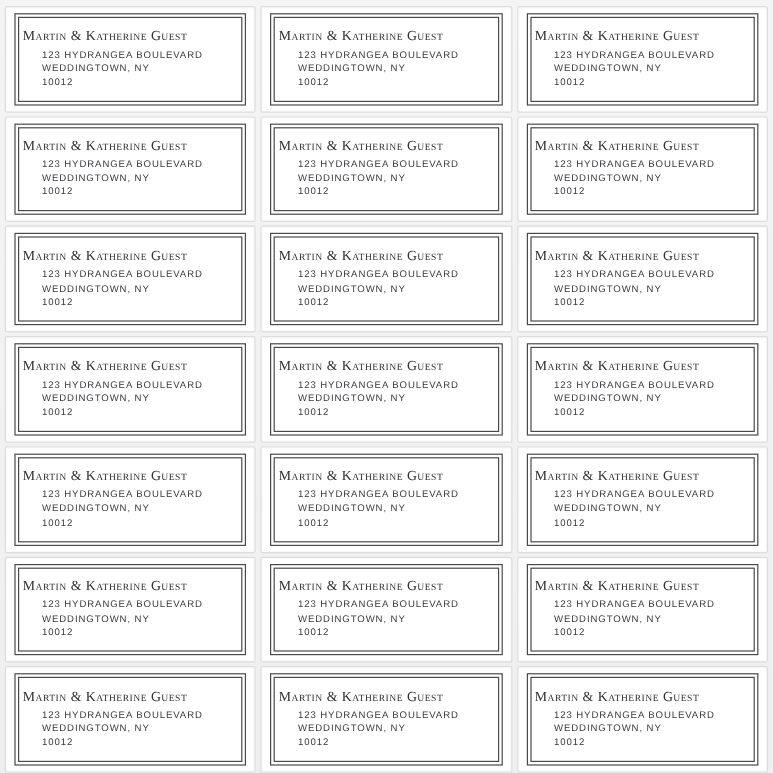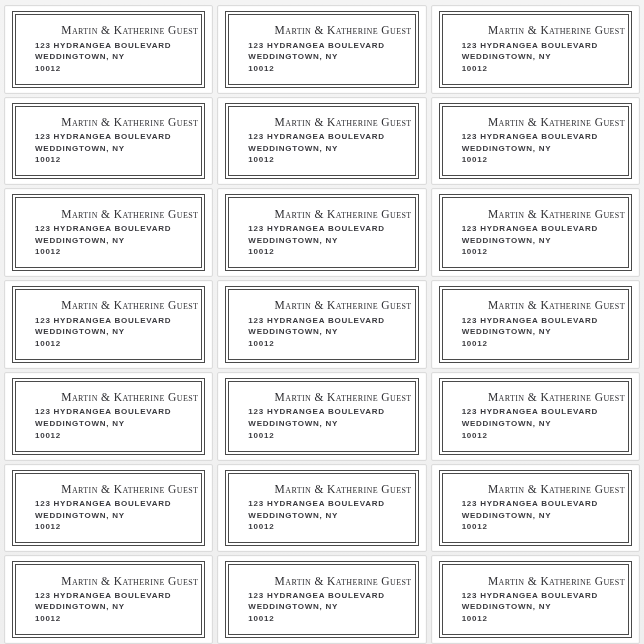--- a/index.html
+++ b/index.html
@@ -70,33 +70,33 @@
     font-variant: small-caps;
     font-size: 11.5px;
     letter-spacing: 0.4px;
     color: #2f2f33;
     line-height: 1.15;
     white-space: nowrap;
   }
   .addr {
     font-family: "Liberation Sans", sans-serif;
     font-size: 8px;
-    font-weight: bold;
+    font-weight: normal;
     letter-spacing: 0.75px;
     color: #3a3a3f;
     line-height: 1.45;
     text-transform: uppercase;
     margin-top: 2px;
   }
   .addr .line2,
   .addr .line3 {
     display: block;
   }
   .align-left .addr { text-align: left; padding-left: 16px; }
-  .align-left .name { text-align: right; }
+  .align-left .name { text-align: left; }
 </style>
 </head>
 <body>
 
 <div class="sheet">
 
   <div class="label">
     <div class="label-inner">
       <div class="label-text align-left">
         <div class="name">Martin &amp; Katherine Guest</div>

